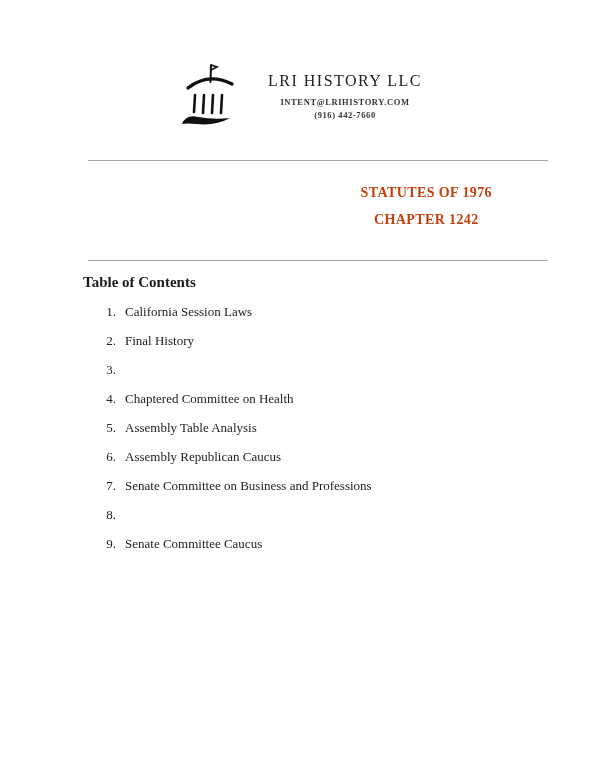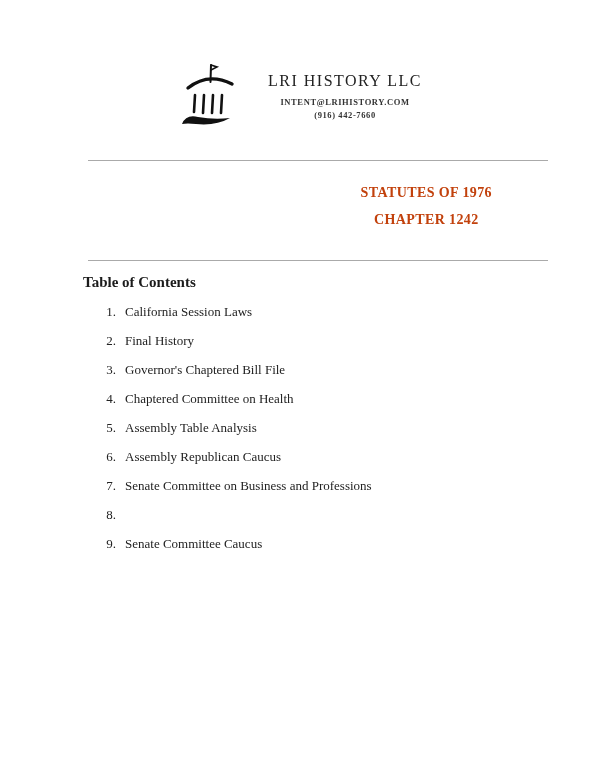--- a/index.html
+++ b/index.html
@@ -147,21 +147,20 @@
     <div class="toc-item">
       <span class="toc-num">1.</span>
       <span class="toc-label">California Session Laws</span>
     </div>
     <div class="toc-item">
       <span class="toc-num">2.</span>
       <span class="toc-label">Final History</span>
     </div>
     <div class="toc-item">
       <span class="toc-num">3.</span>
-      <span class="toc-label">Governor's Chaptered Bill File</span>
     </div>
     <div class="toc-item">
       <span class="toc-num">4.</span>
       <span class="toc-label">Chaptered Committee on Health</span>
     </div>
     <div class="toc-item">
       <span class="toc-num">5.</span>
       <span class="toc-label">Assembly Table Analysis</span>
     </div>
     <div class="toc-item">

